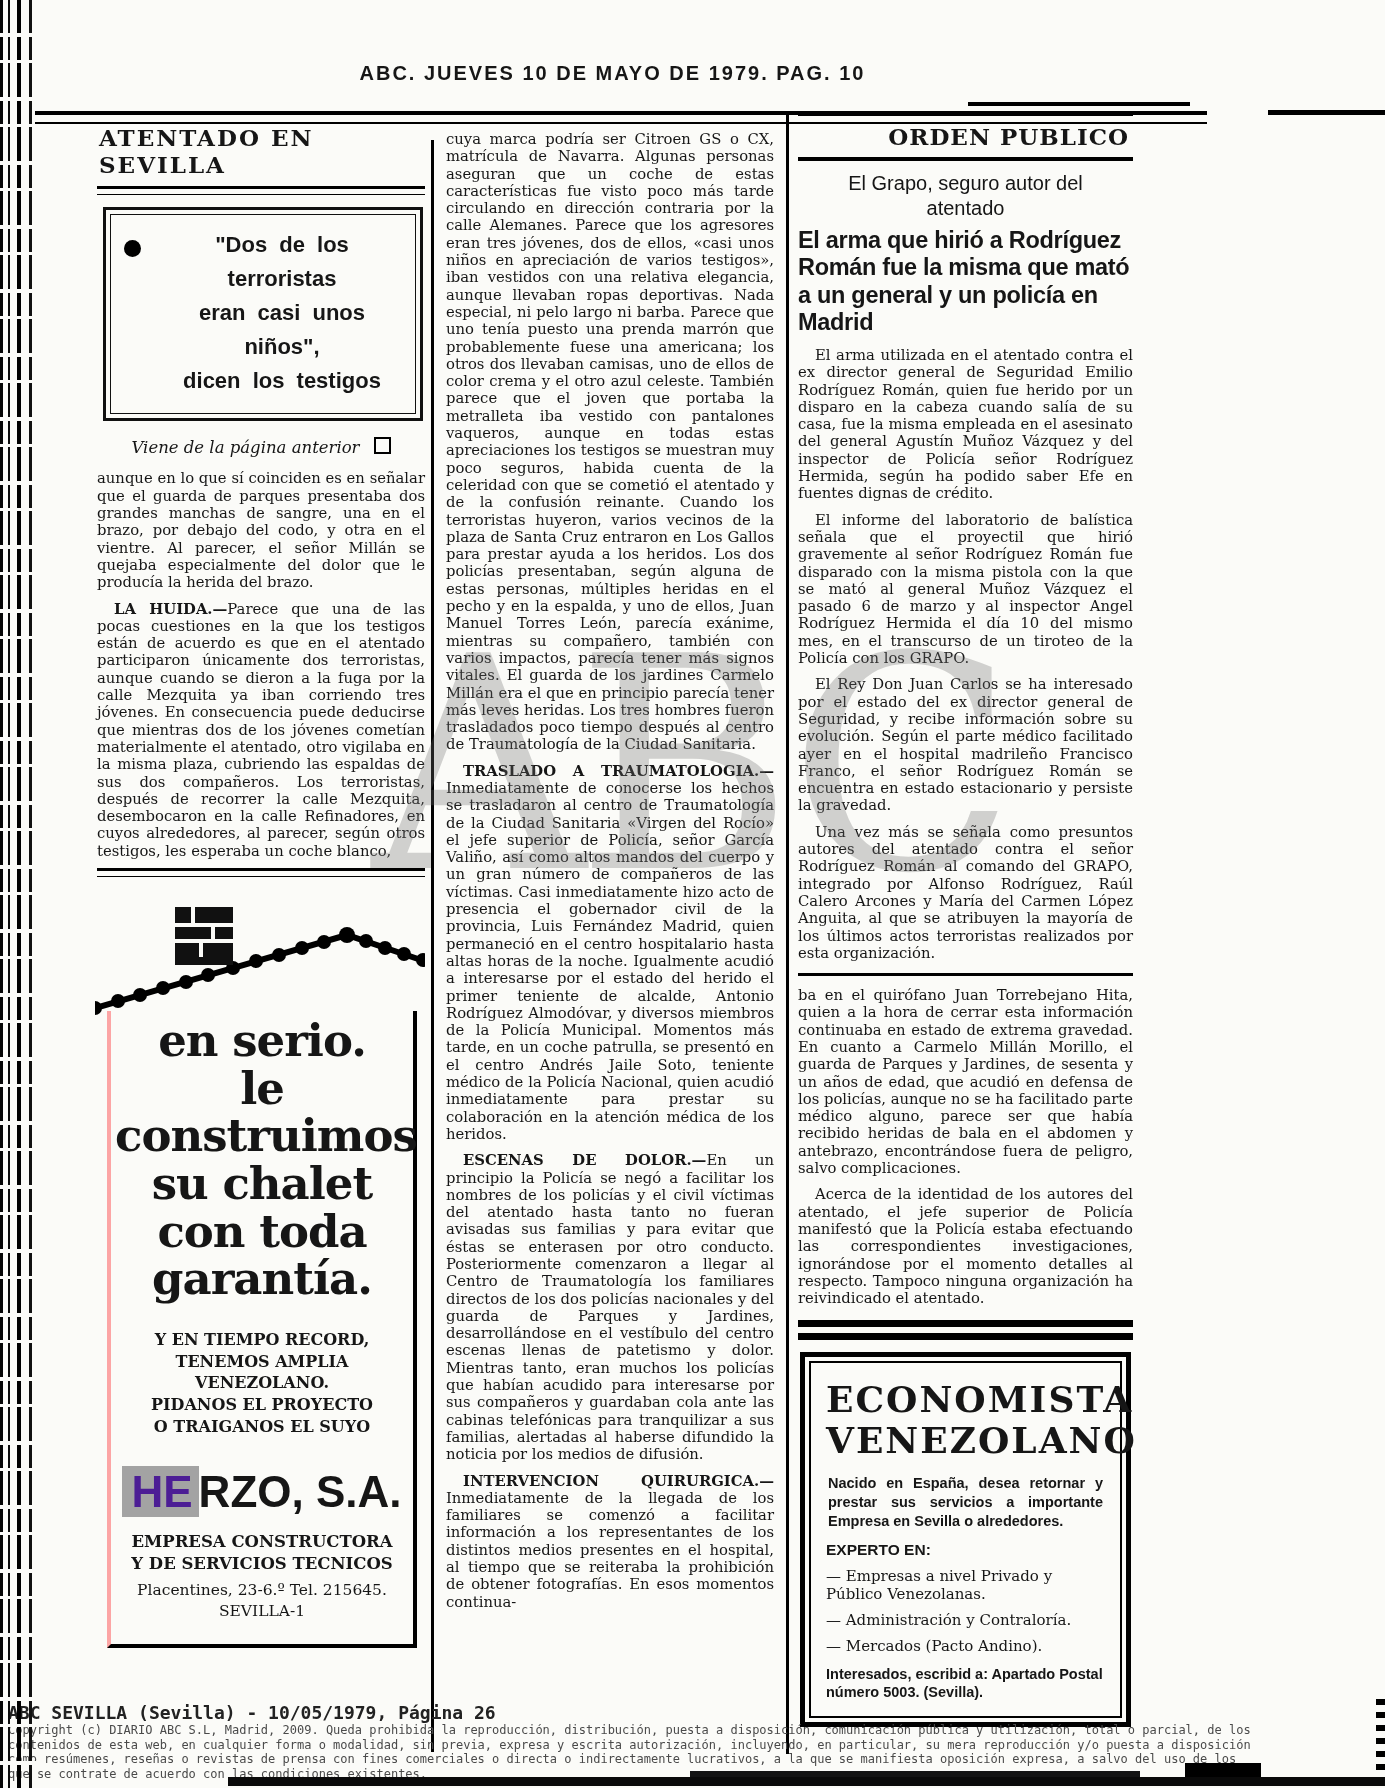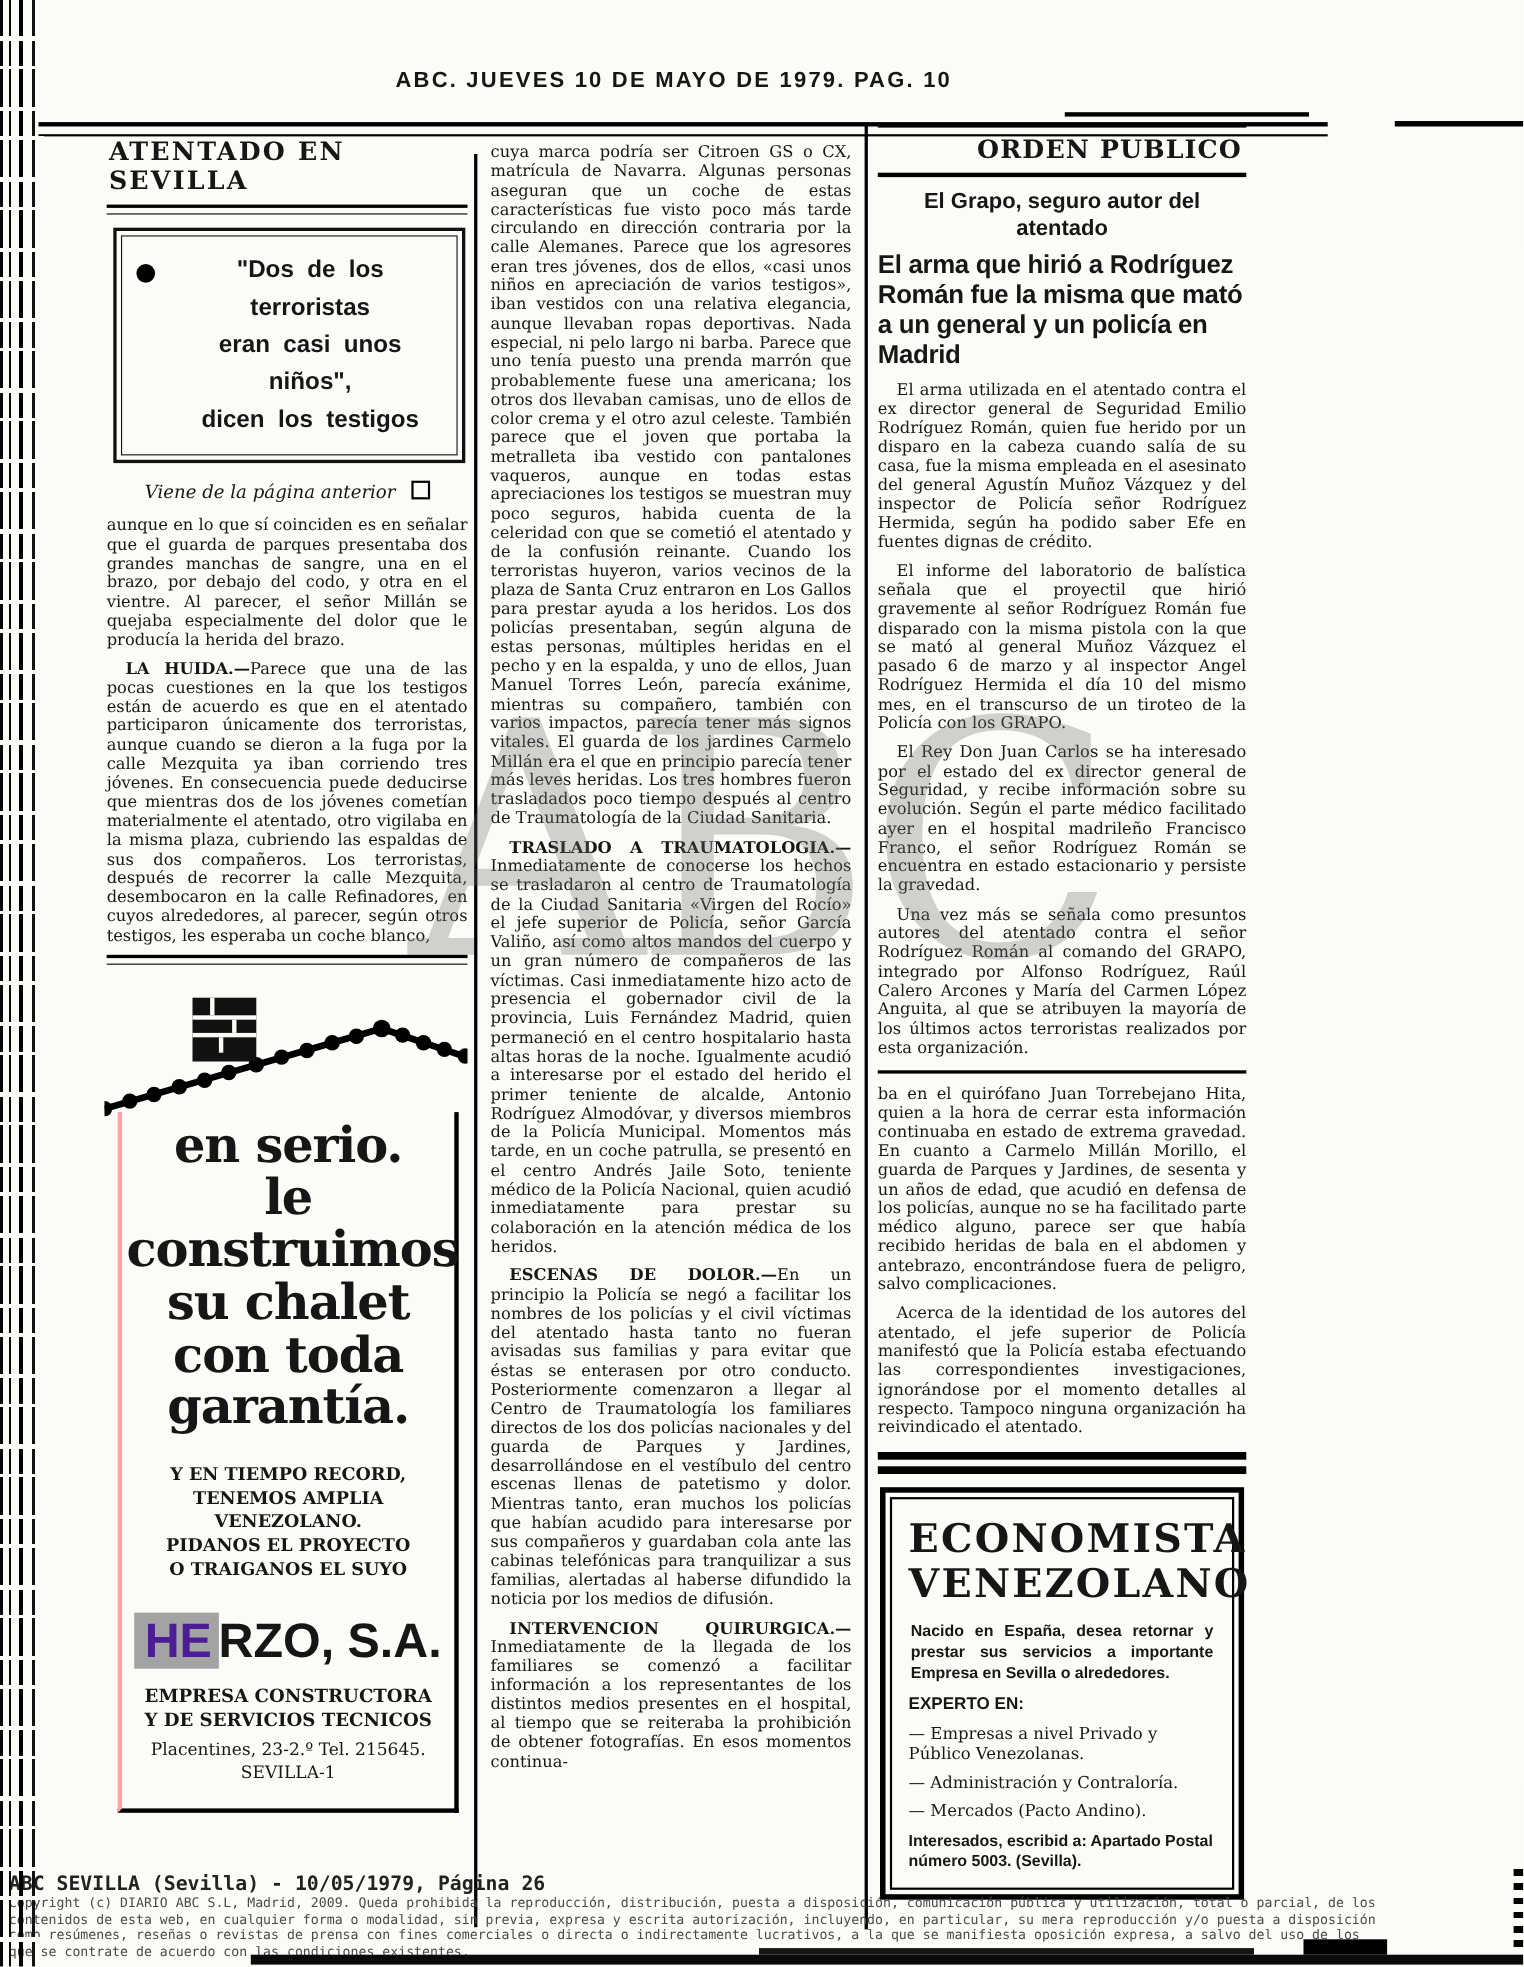--- a/index.html
+++ b/index.html
@@ -54,21 +54,21 @@
   .chalet-line{font-weight:bold;font-size:45px;line-height:1.06;text-align:center;letter-spacing:-1px;}
   .chalet-caps{font-weight:bold;font-size:16px;line-height:1.35;text-align:center;}
   .chalet-caps-wrap{margin-top:26px;}
   .herzo{font-family:"Liberation Sans",sans-serif;font-weight:bold;font-size:44px;text-align:center;margin-top:30px;}
   .he-block{background:#a3a3a3;padding:1px 6px 1px 9px;color:#4c1d95;}
   .emp{font-weight:bold;font-size:16.5px;text-align:center;line-height:1.3;margin-top:14px;}
   .addr{font-size:15.5px;text-align:center;line-height:1.35;margin-top:6px;}
   
   .kicker3{font-weight:bold;font-size:23px;letter-spacing:1px;text-align:right;
     border-top:4px solid #000;border-bottom:4px solid #000;padding:7px 4px 7px 0;}
-  .subhead3{font-family:"Liberation Sans",sans-serif;font-weight:bold;font-size:20px;line-height:1.25;
+  .subhead3{font-family:"Liberation Sans",sans-serif;font-weight:normal;font-size:20px;line-height:1.25;
     text-align:center;margin:10px 26px 6px;}
   .headline3{font-family:"Liberation Sans",sans-serif;font-weight:bold;font-size:23.5px;line-height:1.16;
     letter-spacing:-0.3px;margin:4px 0 10px;}
   .hr3{border-top:3px solid #000;margin:12px 0 10px;}
   .thickbars{border-top:7px solid #000;border-bottom:7px solid #000;height:6px;margin:14px 0 12px;}
   .econ-box{border:5px solid #000;padding:4px;margin:0 2px;}
   .econ-inner{border:2px solid #000;padding:16px 15px 14px;}
   .econ-title{font-weight:bold;font-size:36px;letter-spacing:2px;line-height:1.12;text-align:center;}
   .econ-intro{font-family:"Liberation Sans",sans-serif;font-weight:bold;font-size:14.5px;line-height:1.3;
     text-align:justify;margin:14px 2px 10px;}
@@ -162,21 +162,21 @@
           <div class="chalet-caps">TENEMOS AMPLIA</div>
           <div class="chalet-caps">VENEZOLANO.</div>
           <div class="chalet-caps">PIDANOS EL PROYECTO</div>
           <div class="chalet-caps">O TRAIGANOS EL SUYO</div>
         </div>
         <div class="herzo">
           <span class="he-block">HE</span><span>RZO, S.A.</span>
         </div>
         <div class="emp">EMPRESA CONSTRUCTORA</div>
         <div class="emp" style="margin-top:0;">Y DE SERVICIOS TECNICOS</div>
-        <div class="addr">Placentines, 23-2.º Tel. 215645.</div>
+        <div class="addr">Placentines, 23-6.º Tel. 215645.</div>
         <div class="addr" style="margin-top:0;">SEVILLA-1</div>
       </div>
     </div>
   </div>
 
   <div class="col col2">
     <p class="bp noind"><b class="lead"></b><span>cuya marca podría ser Citroen GS o CX, matrícula de Navarra. Algunas personas aseguran que un coche de estas características fue visto poco más tarde circulando en dirección contraria por la calle Alemanes. Parece que los agresores eran tres jóvenes, dos de ellos, «casi unos niños en apreciación de varios testigos», iban vestidos con una relativa elegancia, aunque llevaban ropas deportivas. Nada especial, ni pelo largo ni barba. Parece que uno tenía puesto una prenda marrón que probablemente fuese una americana; los otros dos llevaban camisas, uno de ellos de color crema y el otro azul celeste. También parece que el joven que portaba la metralleta iba vestido con pantalones vaqueros, aunque en todas estas apreciaciones los testigos se muestran muy poco seguros, habida cuenta de la celeridad con que se cometió el atentado y de la confusión reinante. Cuando los terroristas huyeron, varios vecinos de la plaza de Santa Cruz entraron en Los Gallos para prestar ayuda a los heridos. Los dos policías presentaban, según alguna de estas personas, múltiples heridas en el pecho y en la espalda, y uno de ellos, Juan Manuel Torres León, parecía exánime, mientras su compañero, también con varios impactos, parecía tener más signos vitales. El guarda de los jardines Carmelo Millán era el que en principio parecía tener más leves heridas. Los tres hombres fueron trasladados poco tiempo después al centro de Traumatología de la Ciudad Sanitaria.</span></p>
     <p class="bp"><b class="lead">TRASLADO A TRAUMATOLOGIA.—</b><span>Inmediatamente de conocerse los hechos se trasladaron al centro de Traumatología de la Ciudad Sanitaria «Virgen del Rocío» el jefe superior de Policía, señor García Valiño, así como altos mandos del cuerpo y un gran número de compañeros de las víctimas. Casi inmediatamente hizo acto de presencia el gobernador civil de la provincia, Luis Fernández Madrid, quien permaneció en el centro hospitalario hasta altas horas de la noche. Igualmente acudió a interesarse por el estado del herido el primer teniente de alcalde, Antonio Rodríguez Almodóvar, y diversos miembros de la Policía Municipal. Momentos más tarde, en un coche patrulla, se presentó en el centro Andrés Jaile Soto, teniente médico de la Policía Nacional, quien acudió inmediatamente para prestar su colaboración en la atención médica de los heridos.</span></p>
     <p class="bp"><b class="lead">ESCENAS DE DOLOR.—</b><span>En un principio la Policía se negó a facilitar los nombres de los policías y el civil víctimas del atentado hasta tanto no fueran avisadas sus familias y para evitar que éstas se enterasen por otro conducto. Posteriormente comenzaron a llegar al Centro de Traumatología los familiares directos de los dos policías nacionales y del guarda de Parques y Jardines, desarrollándose en el vestíbulo del centro escenas llenas de patetismo y dolor. Mientras tanto, eran muchos los policías que habían acudido para interesarse por sus compañeros y guardaban cola ante las cabinas telefónicas para tranquilizar a sus familias, alertadas al haberse difundido la noticia por los medios de difusión.</span></p>
     <p class="bp"><b class="lead">INTERVENCION QUIRURGICA.— </b><span>Inmediatamente de la llegada de los familiares se comenzó a facilitar información a los representantes de los distintos medios presentes en el hospital, al tiempo que se reiteraba la prohibición de obtener fotografías. En esos momentos continua-</span></p>

